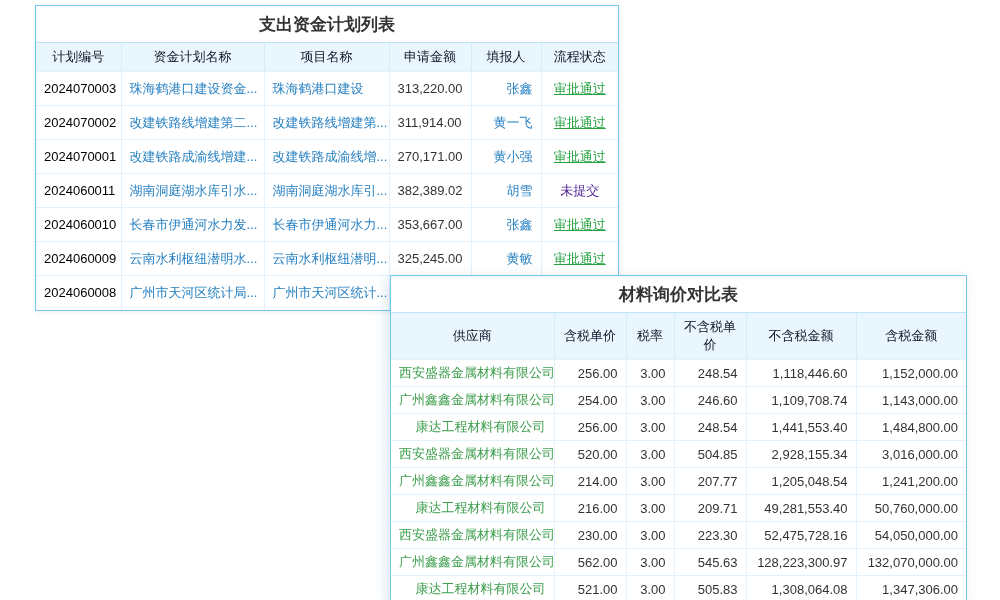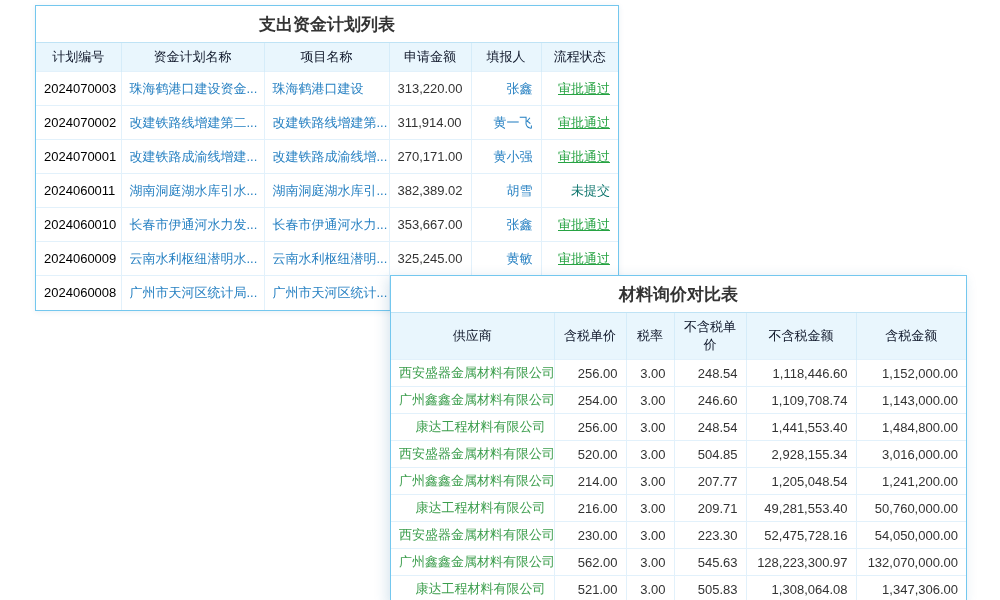--- a/index.html
+++ b/index.html
@@ -21,24 +21,24 @@
   td{font-size:13px;color:#333;padding:0 8px;vertical-align:middle;overflow:hidden;white-space:nowrap;border-left:1px solid #e2f1fb;border-top:1px solid #e2f1fb}
   th:first-child,td:first-child{border-left:none}
 
   .panel1 tbody tr{height:34px}
   .panel2 tbody tr{height:27px}
 
   .panel1 td:nth-child(1){text-align:center;color:#000000}
   .panel1 td:nth-child(2),.panel1 td:nth-child(3){text-align:left;color:#2680c2}
   .panel1 td:nth-child(4){}
   .panel1 td:nth-child(5){text-align:right;color:#2680c2}
-  .panel1 td:nth-child(6){text-align:right}
+  .panel1 td:nth-child(6){text-align:center}
 
   .st-green{color:#27a343;text-decoration:underline}
-  .st-red{color:#0f766e;}
+  .st-red{color:#4c1d95;}
   .st-none{color:#333}
 
   .panel2 td{text-align:right}
   .panel2 td:nth-child(1){color:#3c9e4d}
 </style>
 </head>
 <body>
 
 <div class="panel panel1" data-interactable="false">
   <div class="panel-title" data-interactable="false">支出资金计划列表</div>

